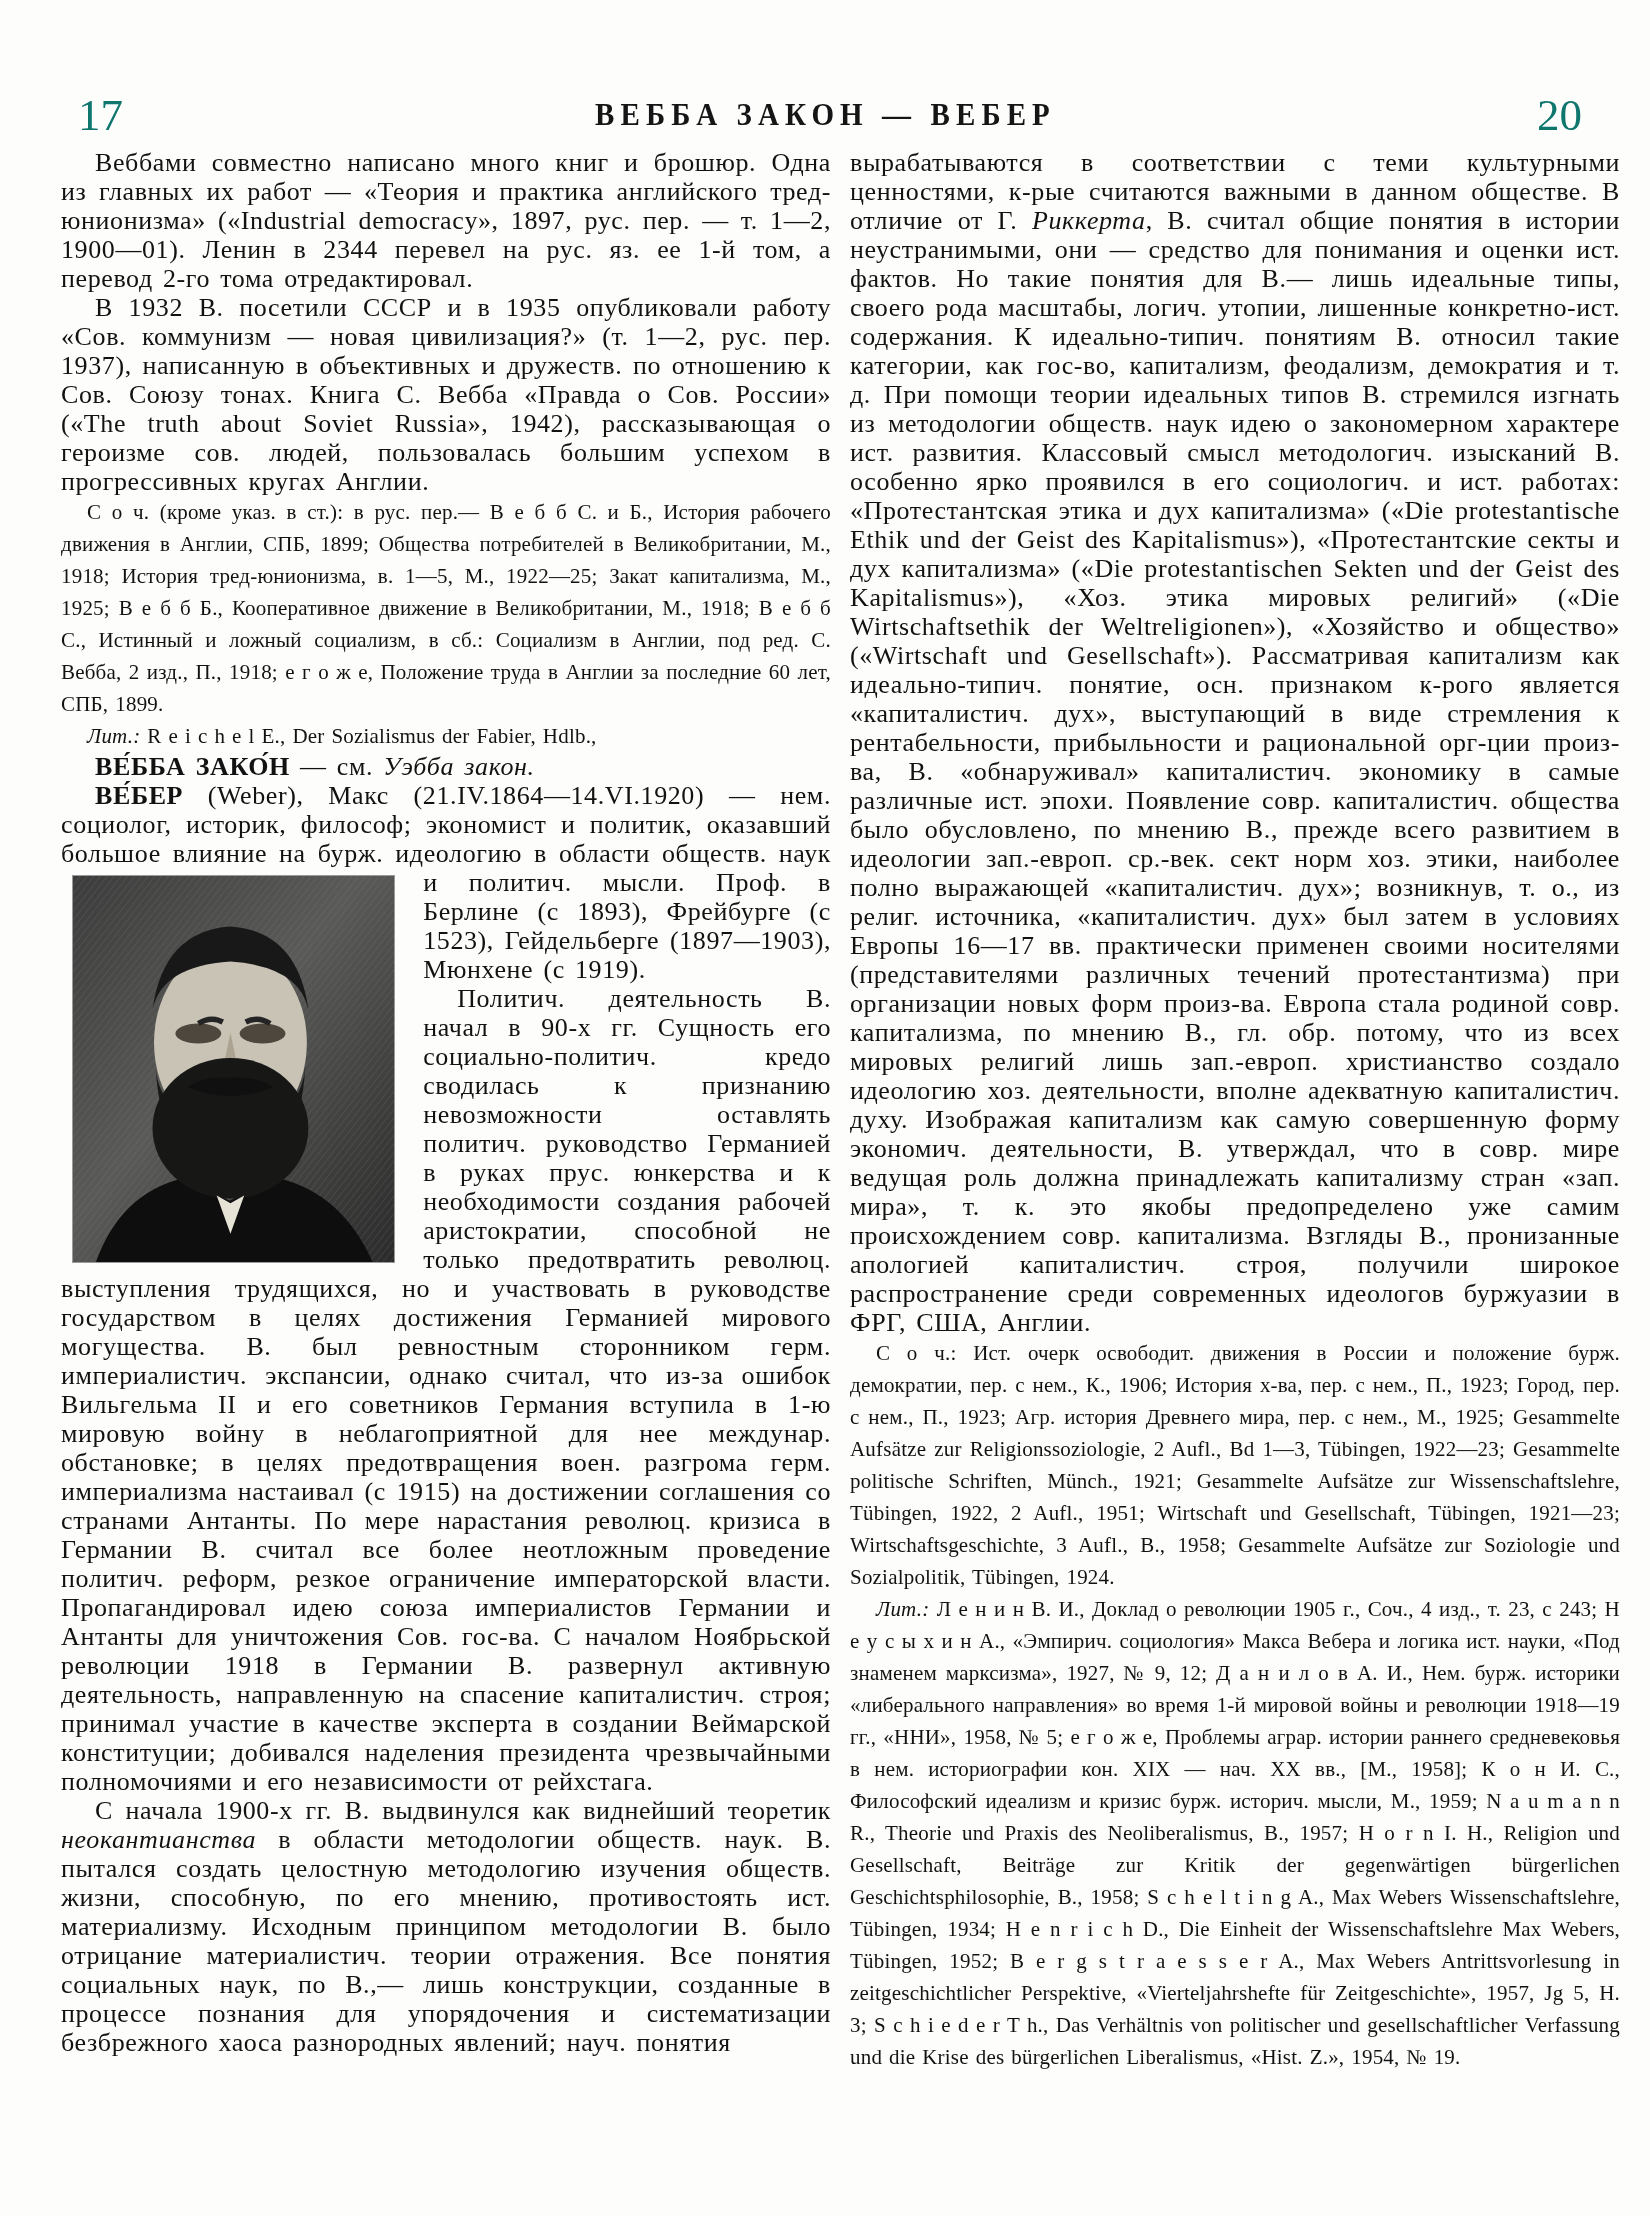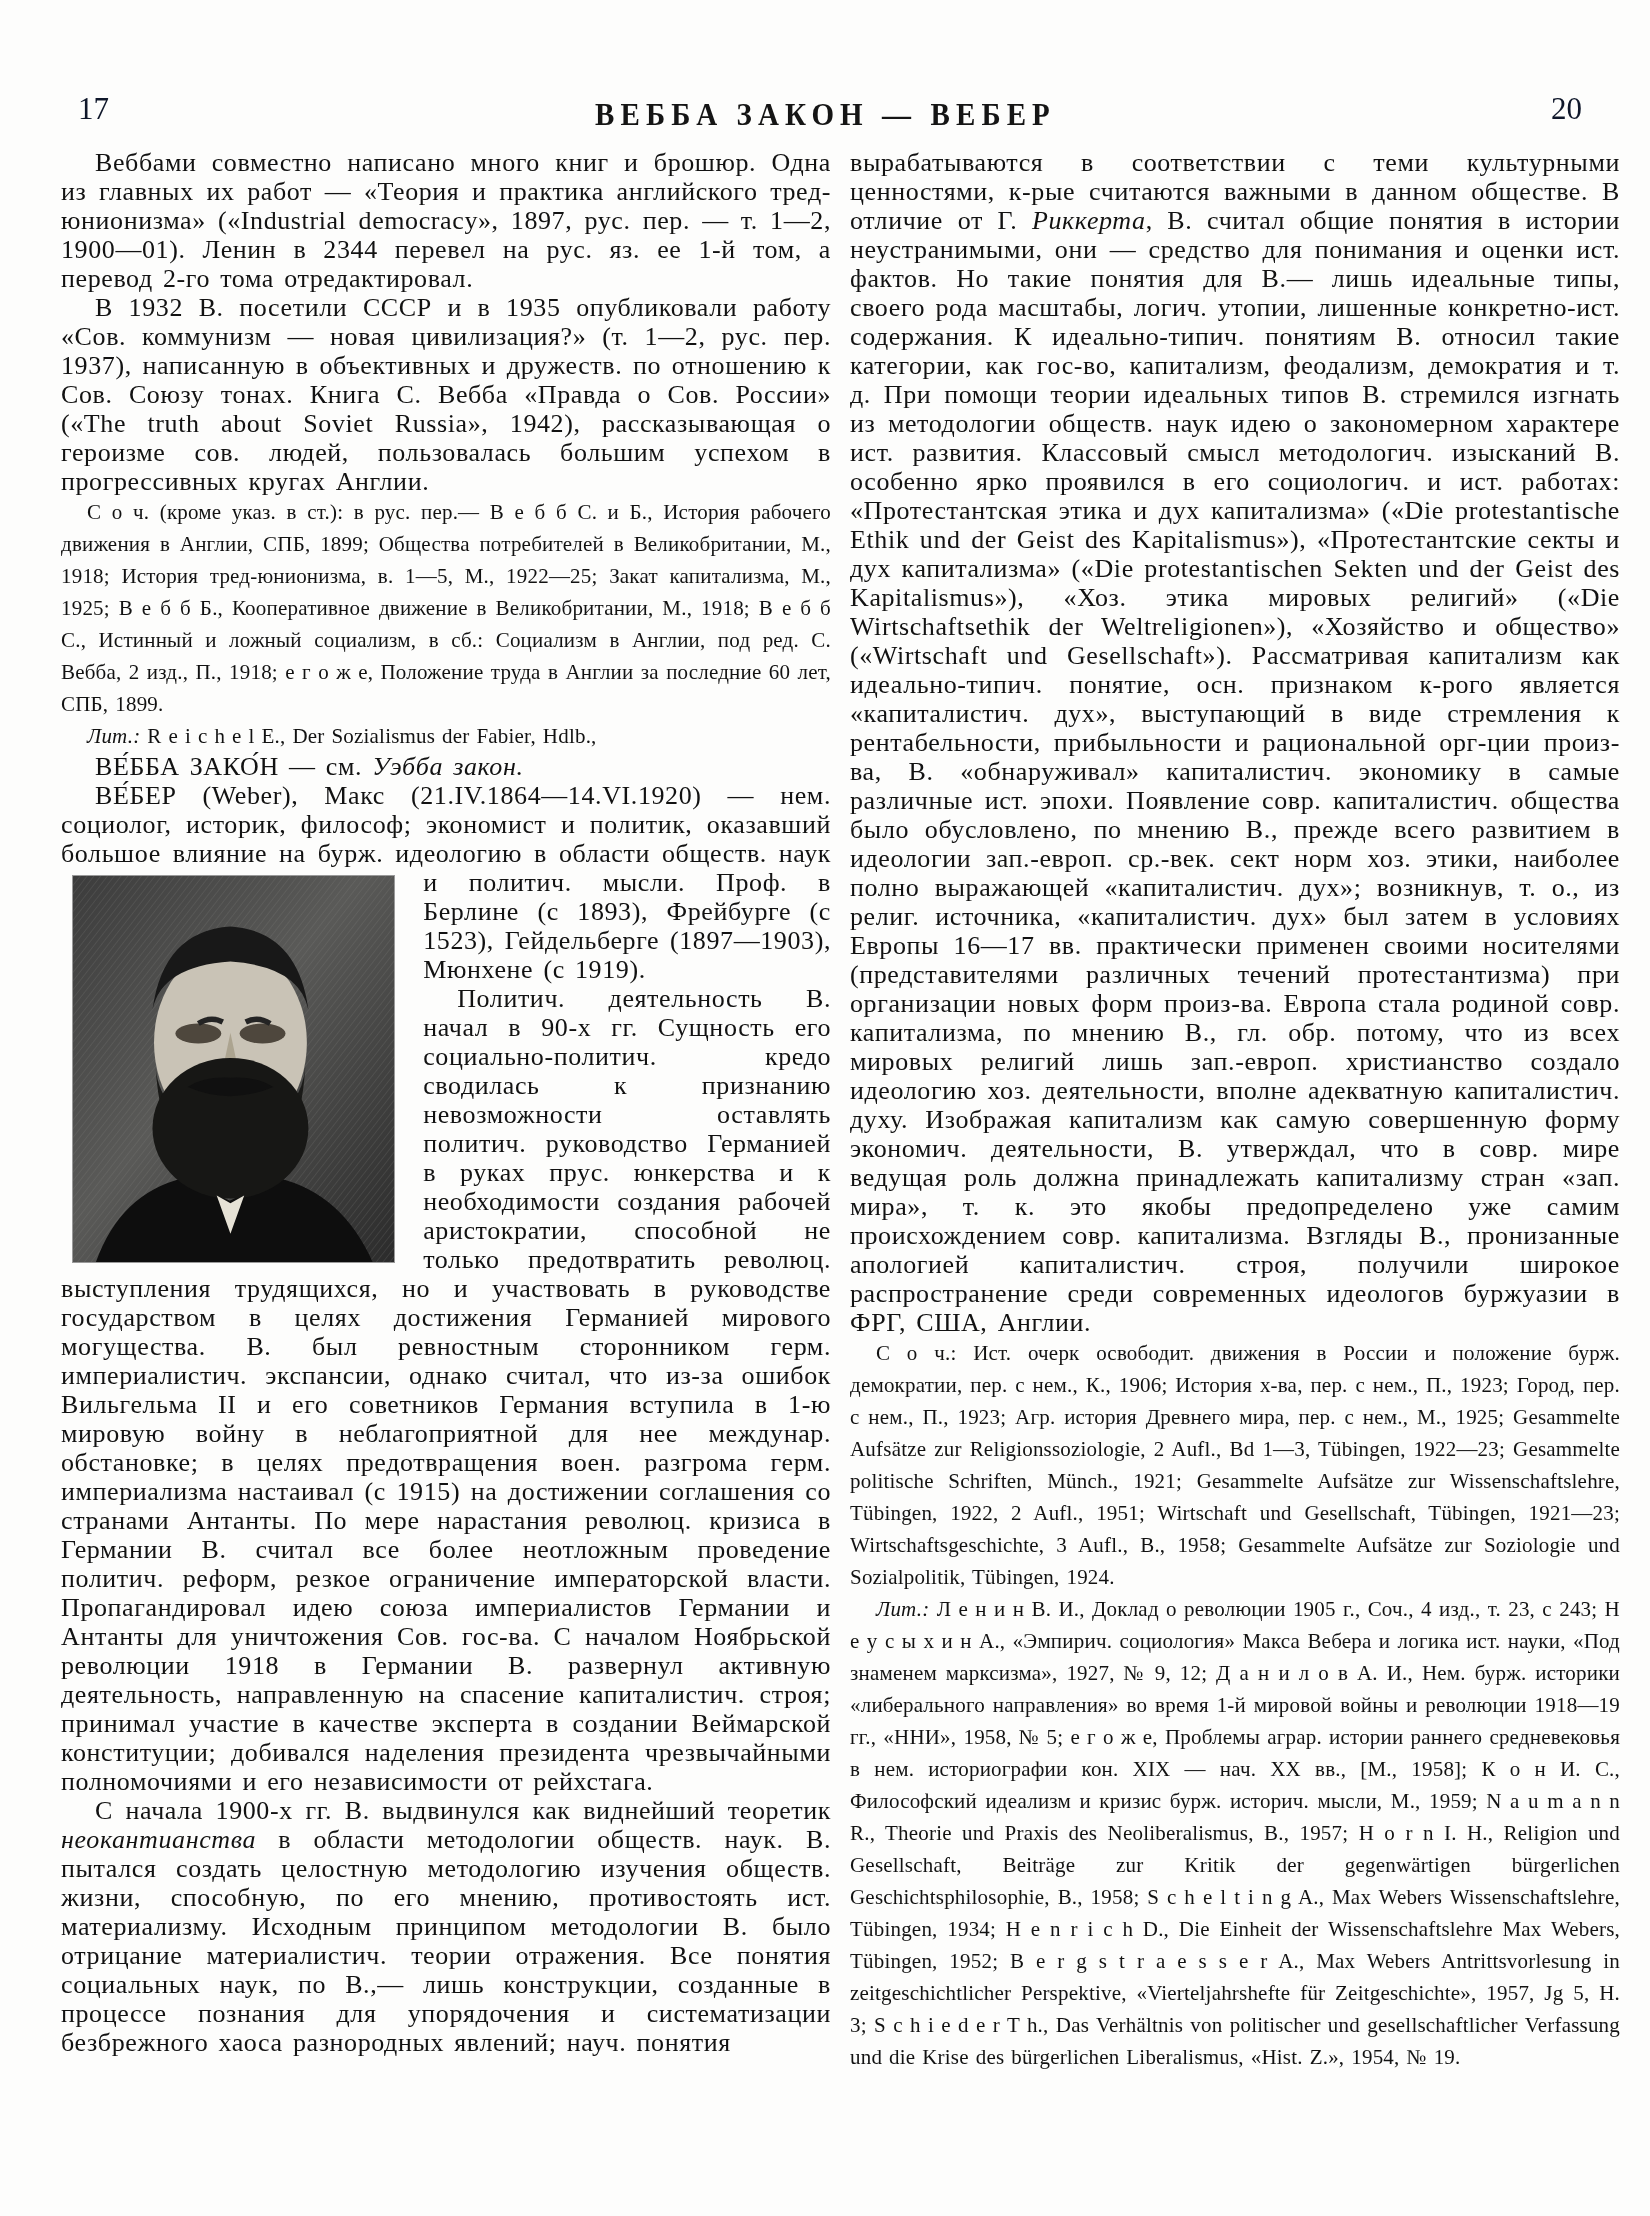--- a/index.html
+++ b/index.html
@@ -8,22 +8,22 @@
     background:#ffffff;
     font-family:"Liberation Serif","DejaVu Serif",serif;
     color:#121212;
   }
   .page {
     position:relative; width:1651px; height:2216px;
     background:#fdfdfc; overflow:hidden;
   }
   .pagenum {
     position:absolute; top:93px;
-    font-size:31px; line-height:1;
-    color:#0f172a;
+    font-size:45px; line-height:1;
+    color:#0f766e;
   }
   .pagenum.left  { left:78px; }
   .pagenum.right { right:69px; }
   .header-title {
     position:absolute; top:98px; left:0; right:0;
     text-align:center;
     font-size:29px; font-weight:700;
     letter-spacing:6.1px;
     color:#151515;
     transform:scaleY(1.08);
@@ -37,21 +37,21 @@
   #col-left  { left:61px;  }
   #col-right { left:850px; }
   p { margin:0; }
   .body-p { text-indent:34px; }
   .noindent { text-indent:0; }
   .small {
     font-size:21px; line-height:32px;
     letter-spacing:0.2px; word-spacing:1.5px;
     text-indent:26px;
   }
-  .headword { font-weight:400; }
+  .headword { font-weight:700; }
   .it { font-style:italic; }
   .sig-row {
     display:flex; justify-content:space-between;
     text-indent:0;
   }
   .sig-row .sig { font-style:italic; text-align:right; flex:1 1 auto; }
   .sig-row .tail { flex:0 0 auto; }
   .photo-float {
     float:left;
     width:321px; height:386px;

